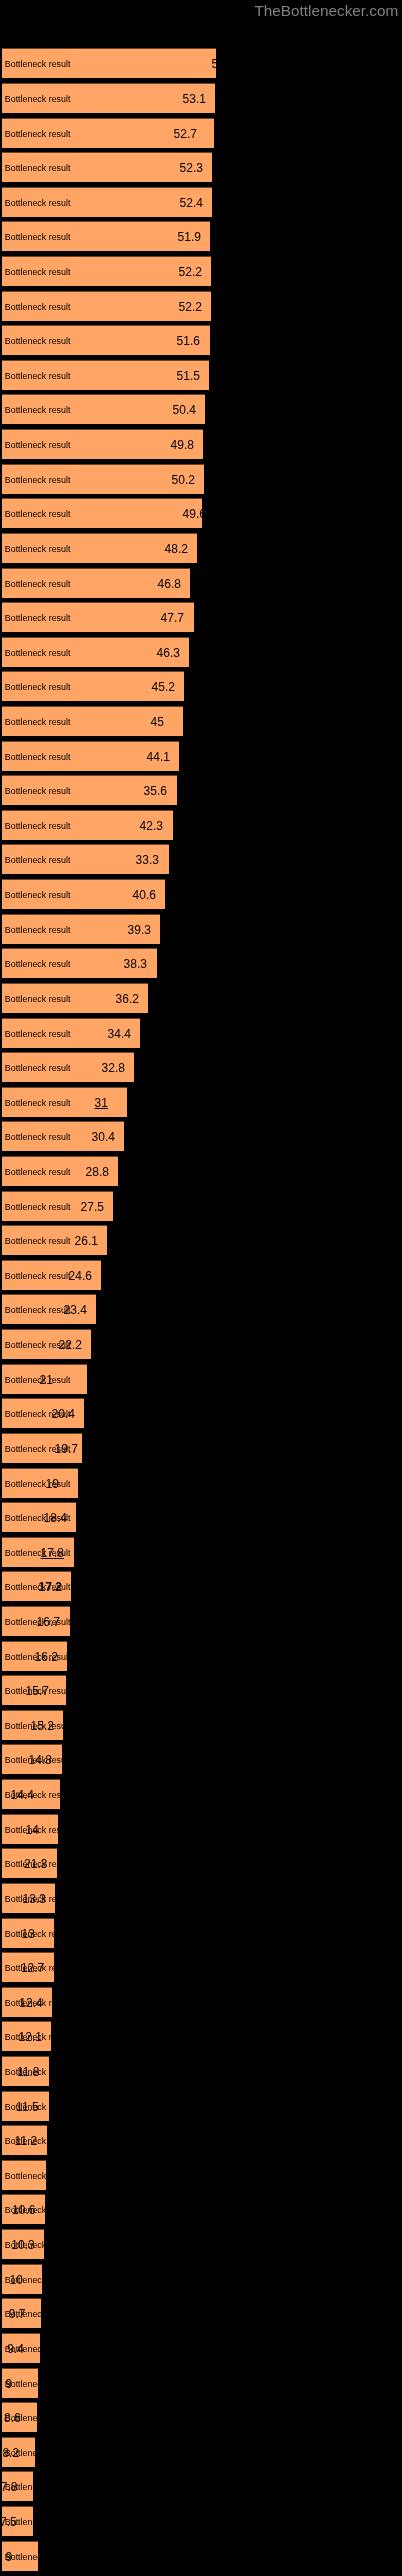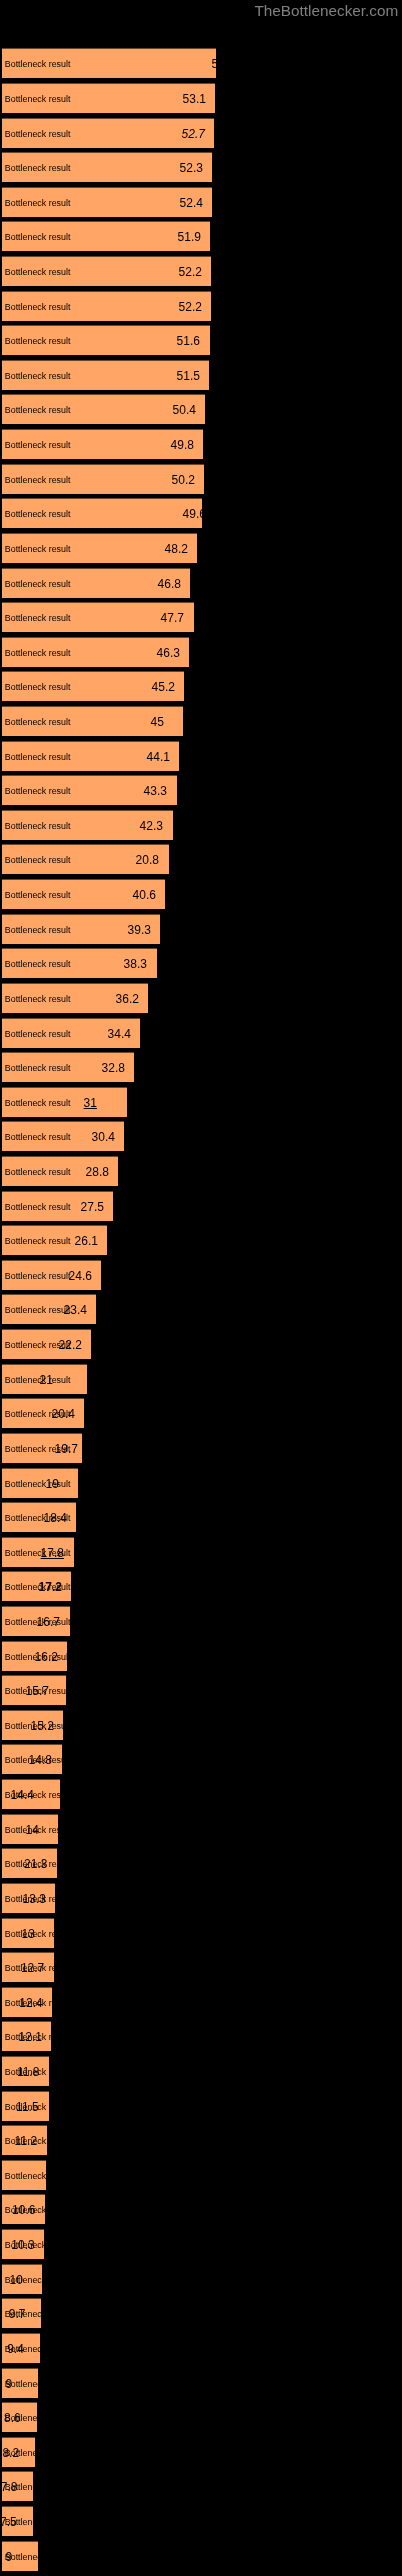--- a/index.html
+++ b/index.html
@@ -73,21 +73,21 @@
       </div>
       <div class="bar-row" style="top: 83px; width: 213px;">
         <div class="bar" style="width: 213px; background: rgb(255, 165, 101); border-top-color: rgb(107, 68, 41);">
           <span class="bar-label">Bottleneck result</span>
           <span class="bar-value" style="left: 181px;">53.1</span>
         </div>
       </div>
       <div class="bar-row" style="top: 118px; width: 212px;">
         <div class="bar" style="width: 212px; background: rgb(255, 165, 101); border-top-color: rgb(107, 68, 41);">
           <span class="bar-label">Bottleneck result</span>
-          <span class="bar-value" style="left: 180px; font-style: italic;">52.7</span>
+          <span class="bar-value" style="left: 172px;">52.7</span>
         </div>
       </div>
       <div class="bar-row" style="top: 152px; width: 210px;">
         <div class="bar" style="width: 210px; background: rgb(255, 165, 101); border-top-color: rgb(107, 68, 41);">
           <span class="bar-label">Bottleneck result</span>
           <span class="bar-value" style="left: 178px;">52.3</span>
         </div>
       </div>
       <div class="bar-row" style="top: 187px; width: 210px;">
         <div class="bar" style="width: 210px; background: rgb(255, 165, 101); border-top-color: rgb(107, 68, 41);">
@@ -187,33 +187,33 @@
       </div>
       <div class="bar-row" style="top: 741px; width: 177px;">
         <div class="bar" style="width: 177px; background: rgb(255, 165, 101); border-top-color: rgb(107, 68, 41);">
           <span class="bar-label">Bottleneck result</span>
           <span class="bar-value" style="left: 145px;">44.1</span>
         </div>
       </div>
       <div class="bar-row" style="top: 775px; width: 175px;">
         <div class="bar" style="width: 175px; background: rgb(255, 165, 101); border-top-color: rgb(107, 68, 41);">
           <span class="bar-label">Bottleneck result</span>
-          <span class="bar-value" style="left: 142px;">43.3</span>
+          <span class="bar-value" style="left: 142px;">35.6</span>
         </div>
       </div>
       <div class="bar-row" style="top: 810px; width: 171px;">
         <div class="bar" style="width: 171px; background: rgb(255, 165, 101); border-top-color: rgb(107, 68, 41);">
           <span class="bar-label">Bottleneck result</span>
           <span class="bar-value" style="left: 138px;">42.3</span>
         </div>
       </div>
       <div class="bar-row" style="top: 844px; width: 167px;">
         <div class="bar" style="width: 167px; background: rgb(255, 165, 101); border-top-color: rgb(107, 68, 41);">
           <span class="bar-label">Bottleneck result</span>
-          <span class="bar-value" style="left: 134px;">20.8</span>
+          <span class="bar-value" style="left: 134px;">33.3</span>
         </div>
       </div>
       <div class="bar-row" style="top: 879px; width: 163px;">
         <div class="bar" style="width: 163px; background: rgb(255, 165, 101); border-top-color: rgb(107, 68, 41);">
           <span class="bar-label">Bottleneck result</span>
           <span class="bar-value" style="left: 131px;">40.6</span>
         </div>
       </div>
       <div class="bar-row" style="top: 914px; width: 158px;">
         <div class="bar" style="width: 158px; background: rgb(255, 165, 101); border-top-color: rgb(107, 68, 41);">
@@ -241,21 +241,21 @@
       </div>
       <div class="bar-row" style="top: 1052px; width: 132px;">
         <div class="bar" style="width: 132px; background: rgb(255, 165, 101); border-top-color: rgb(107, 68, 41);">
           <span class="bar-label">Bottleneck result</span>
           <span class="bar-value" style="left: 100px;">32.8</span>
         </div>
       </div>
       <div class="bar-row" style="top: 1087px; width: 125px;">
         <div class="bar" style="width: 125px; background: rgb(255, 165, 101); border-top-color: rgb(107, 68, 41);">
           <span class="bar-label">Bottleneck result</span>
-          <span class="bar-value" style="left: 82px; text-decoration: underline;">31</span>
+          <span class="bar-value" style="left: 93px; text-decoration: underline;">31</span>
         </div>
       </div>
       <div class="bar-row" style="top: 1121px; width: 122px;">
         <div class="bar" style="width: 122px; background: rgb(255, 165, 101); border-top-color: rgb(107, 68, 41);">
           <span class="bar-label">Bottleneck result</span>
           <span class="bar-value" style="left: 90px;">30.4</span>
         </div>
       </div>
       <div class="bar-row" style="top: 1156px; width: 116px;">
         <div class="bar" style="width: 116px; background: rgb(255, 165, 101); border-top-color: rgb(107, 68, 41);">

